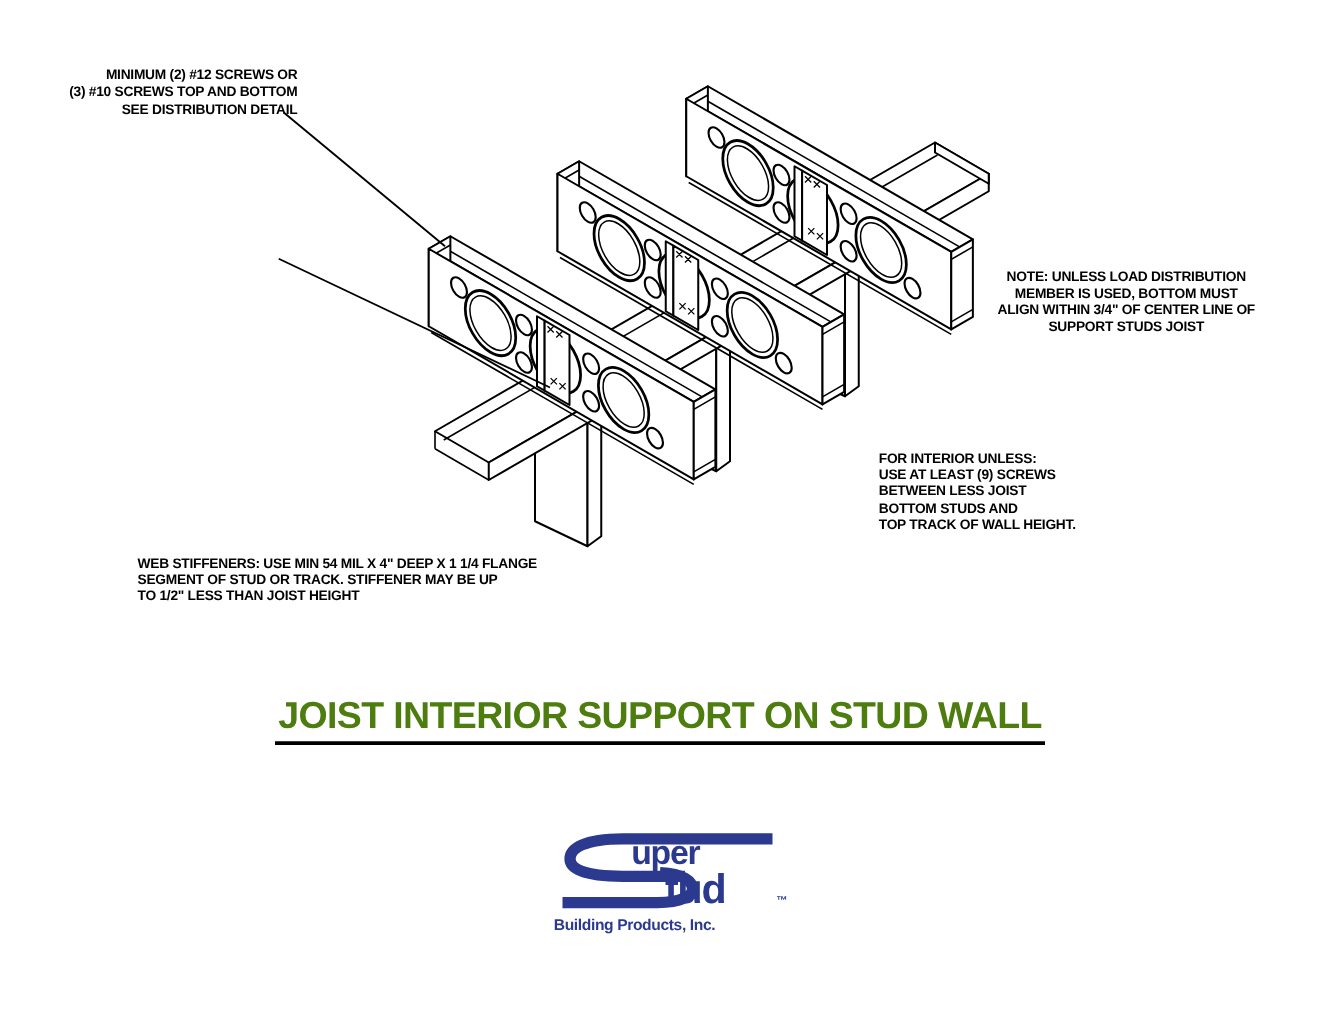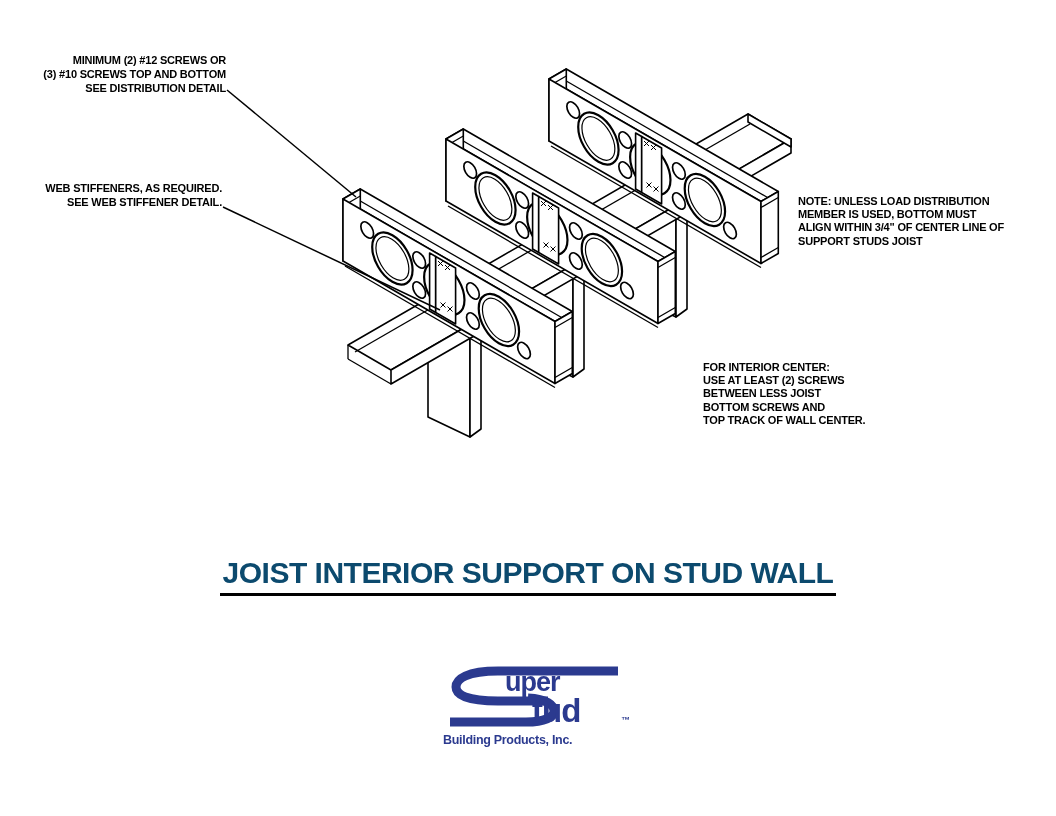--- a/index.html
+++ b/index.html
@@ -6,21 +6,21 @@
   .sheet{position:relative;width:1056px;height:816px;background:#fff;overflow:hidden;
          font-family:"Liberation Sans","DejaVu Sans",sans-serif;}
   svg{position:absolute;left:0;top:0;}
   .callout{position:absolute;font-size:11px;font-weight:bold;color:#000;
            letter-spacing:-0.2px;line-height:13.2px;white-space:nowrap;}
   .callout.wide{line-height:14px;}
   .callout span{display:block;}
   .ralign{text-align:right;}
   .title-wrap{position:absolute;left:0;right:0;top:556px;text-align:center;}
   .title-wrap b{display:inline-block;font-size:30px;font-weight:bold;letter-spacing:-0.5px;
-                color:#0c4a6e;border-bottom:3.5px solid #000;padding:0 3px 3px 3px;}
+                color:#4d7c0f;border-bottom:3.5px solid #000;padding:0 3px 3px 3px;}
   
   .wf{fill:#ffffff;stroke:#000;stroke-width:1.6;stroke-linejoin:round;}
   .ln{stroke:#000;stroke-width:1.3;fill:none;}
   .holeB{fill:#fff;stroke:#000;stroke-width:2.2;}
   .holeBi{fill:none;stroke:#000;stroke-width:1.2;}
   .holeS{fill:#fff;stroke:#000;stroke-width:1.7;}
   .leader{stroke:#000;stroke-width:1.5;fill:none;}
   .scrx{stroke:#000;stroke-width:1;fill:none;}
   .logo-word{font-family:"Liberation Sans","DejaVu Sans",sans-serif;font-weight:bold;}
 </style>
@@ -98,44 +98,45 @@
     <g>
       <path d="M 618,671 L 498,671 C 467,671 456,679 456,687 C 456,695 467,701 498,701 L 548,701" fill="none" stroke-width="9" stroke="#2b3a8f"></path>
       <path d="M 528,698 C 547,699 554,705 554,711 C 554,717 545,722 526,722 L 450,722" fill="none" stroke-width="9" stroke="#2b3a8f"></path>
       <text class="logo-word" x="505" y="691" font-size="27" letter-spacing="-1" fill="#2b3a8f">uper</text>
       <text class="logo-word" x="532" y="722" font-size="33" letter-spacing="-1" fill="#2b3a8f">tud</text>
       <text class="logo-word" x="621" y="723" font-size="9" fill="#2b3a8f">™</text>
       <text class="logo-word" x="443" y="744" font-size="12.5" letter-spacing="-0.3" fill="#2b3a8f">Building Products, Inc.</text>
     </g>
   </svg>
 
-  <div class="callout wide ralign" style="left:0;width:226px;top:53px;">
+  <div class="callout wide ralign" style="left:12px;width:226px;top:53px;">
     <span>MINIMUM (2) #12 SCREWS OR</span>
     <span>(3) #10 SCREWS TOP AND BOTTOM</span>
     <span>SEE DISTRIBUTION DETAIL</span>
   </div>
 
-  <div class="callout wide ralign" style="left:0;width:222px;top:181px;">
-    <span>WEB STIFFENERS, AS REQUIRED.</span>
-    <span>SEE WEB STIFFENER DETAIL.</span>
-  </div>
 
-  <div class="callout" style="left:798px;top:195px;">
+  <div class="callout" style="left:798px;top:216px;text-align:center;">
     <span>NOTE: UNLESS LOAD DISTRIBUTION</span>
     <span>MEMBER IS USED, BOTTOM MUST</span>
     <span>ALIGN WITHIN 3/4" OF CENTER LINE OF</span>
     <span>SUPPORT STUDS JOIST</span>
   </div>
 
   <div class="callout" style="left:703px;top:361px;">
-    <span>FOR INTERIOR CENTER:</span>
-    <span>USE AT LEAST (2) SCREWS</span>
+    <span>FOR INTERIOR UNLESS:</span>
+    <span>USE AT LEAST (9) SCREWS</span>
     <span>BETWEEN LESS JOIST</span>
-    <span>BOTTOM SCREWS AND</span>
-    <span>TOP TRACK OF WALL CENTER.</span>
+    <span>BOTTOM STUDS AND</span>
+    <span>TOP TRACK OF WALL HEIGHT.</span>
   </div>
 
+  <div class="callout" style="left:110px;top:445px;">
+    <span>WEB STIFFENERS: USE MIN 54 MIL X 4" DEEP X 1 1/4 FLANGE</span>
+    <span>SEGMENT OF STUD OR TRACK. STIFFENER MAY BE UP</span>
+    <span>TO 1/2" LESS THAN JOIST HEIGHT</span>
+  </div>
 
   <div class="title-wrap">
     <b>JOIST INTERIOR SUPPORT ON STUD WALL</b>
   </div>
 
 </div>
 
 </body></html>

